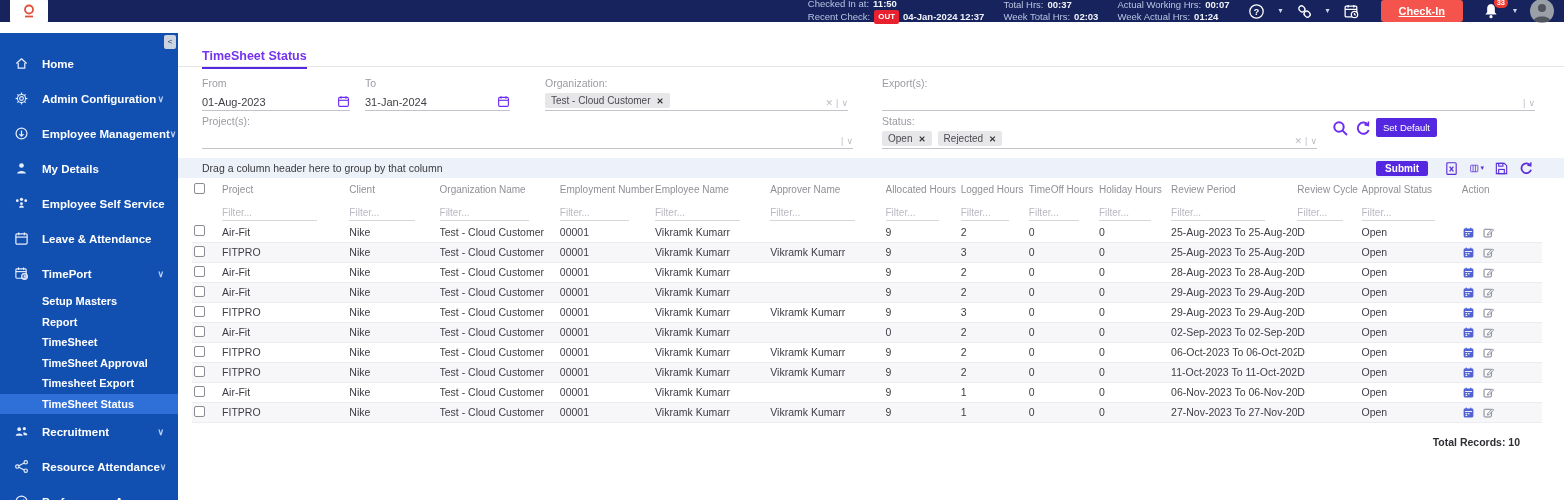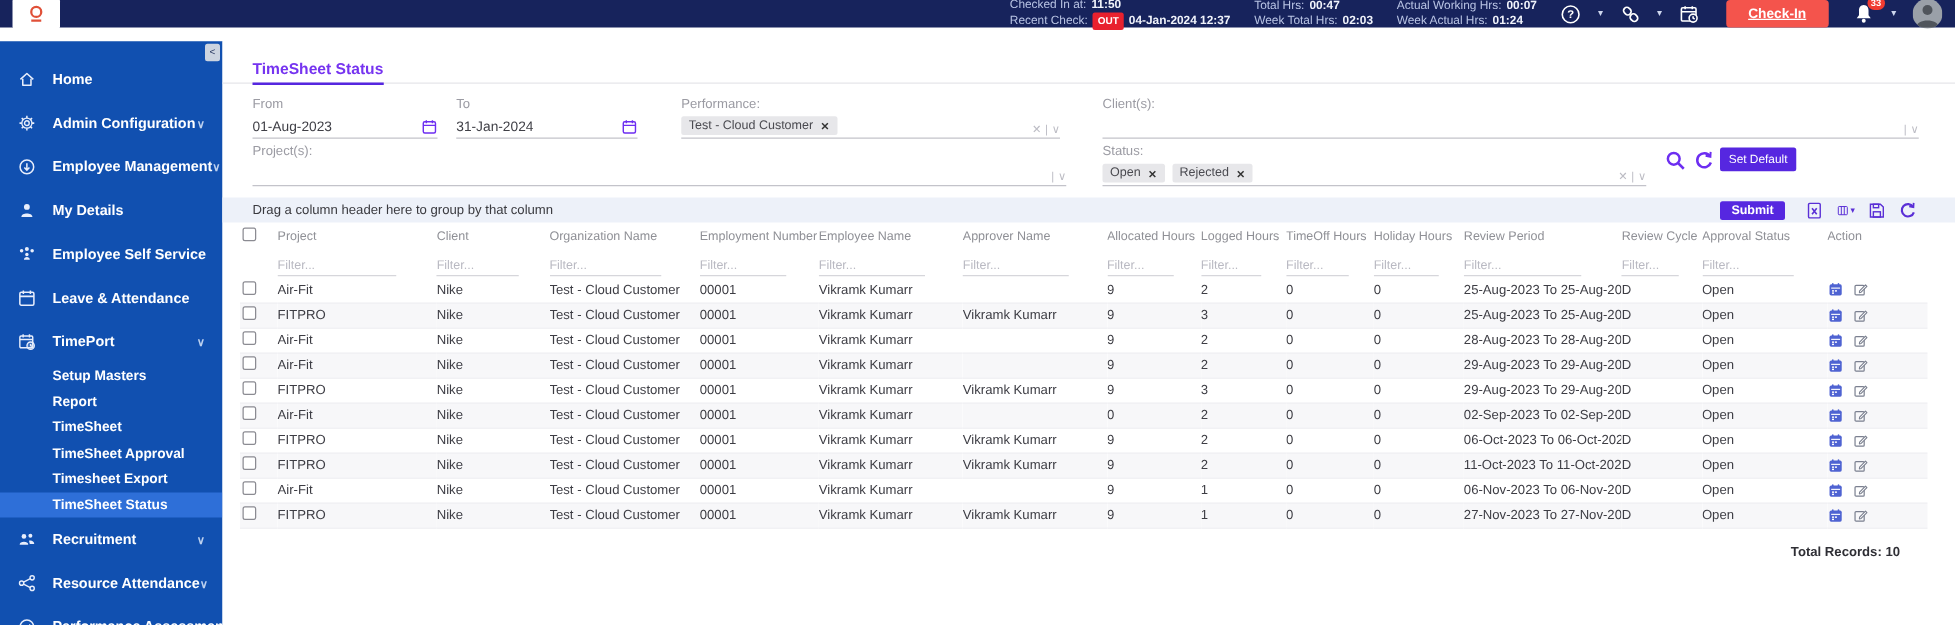--- a/index.html
+++ b/index.html
@@ -111,21 +111,21 @@
         <div class="stat-line">
           <span class="st-label">Recent Check:</span>
           <span class="out-badge">OUT</span>
           <span class="st-value">04-Jan-2024 12:37</span>
         </div>
       </div>
 
       <div class="stat">
         <div class="stat-line">
           <span class="st-label">Total Hrs:</span>
-          <span class="st-value">00:47</span>
+          <span class="st-value">00:37</span>
         </div>
         <div class="stat-line">
           <span class="st-label">Week Total Hrs:</span>
           <span class="st-value">02:03</span>
         </div>
       </div>
 
       <div class="stat">
         <div class="stat-line">
           <span class="st-label">Actual Working Hrs:</span>
@@ -357,36 +357,36 @@
                 <rect x="2" y="3" width="12" height="11" rx="1.5"></rect>
                 <line x1="5" y1="1.5" x2="5" y2="4.5"></line>
                 <line x1="11" y1="1.5" x2="11" y2="4.5"></line>
                 <line x1="2" y1="6.5" x2="14" y2="6.5"></line>
               </svg>
           </span>
         </div>
       </div>
 
       <div class="f-field" style="left:367px; top:10px; width:303px;">
-        <div class="f-label">Performance:</div>
+        <div class="f-label">Organization:</div>
         <div class="f-value">
           <span class="chip">
             <span>Test - Cloud Customer</span>
             <span class="chip-x">✕</span>
           </span>
           <span class="f-ctrl">
             <span>✕</span>
               <span>|</span>
               <span>∨</span>
           </span>
         </div>
       </div>
 
       <div class="f-field" style="left:704px; top:10px; width:653px;">
-        <div class="f-label">Client(s):</div>
+        <div class="f-label">Export(s):</div>
         <div class="f-value">
           <span class="f-spacer"></span>
           <span class="f-ctrl">
             <span>|</span>
               <span>∨</span>
           </span>
         </div>
       </div>
 
       <div class="f-field" style="left:24px; top:48px; width:651px;">

